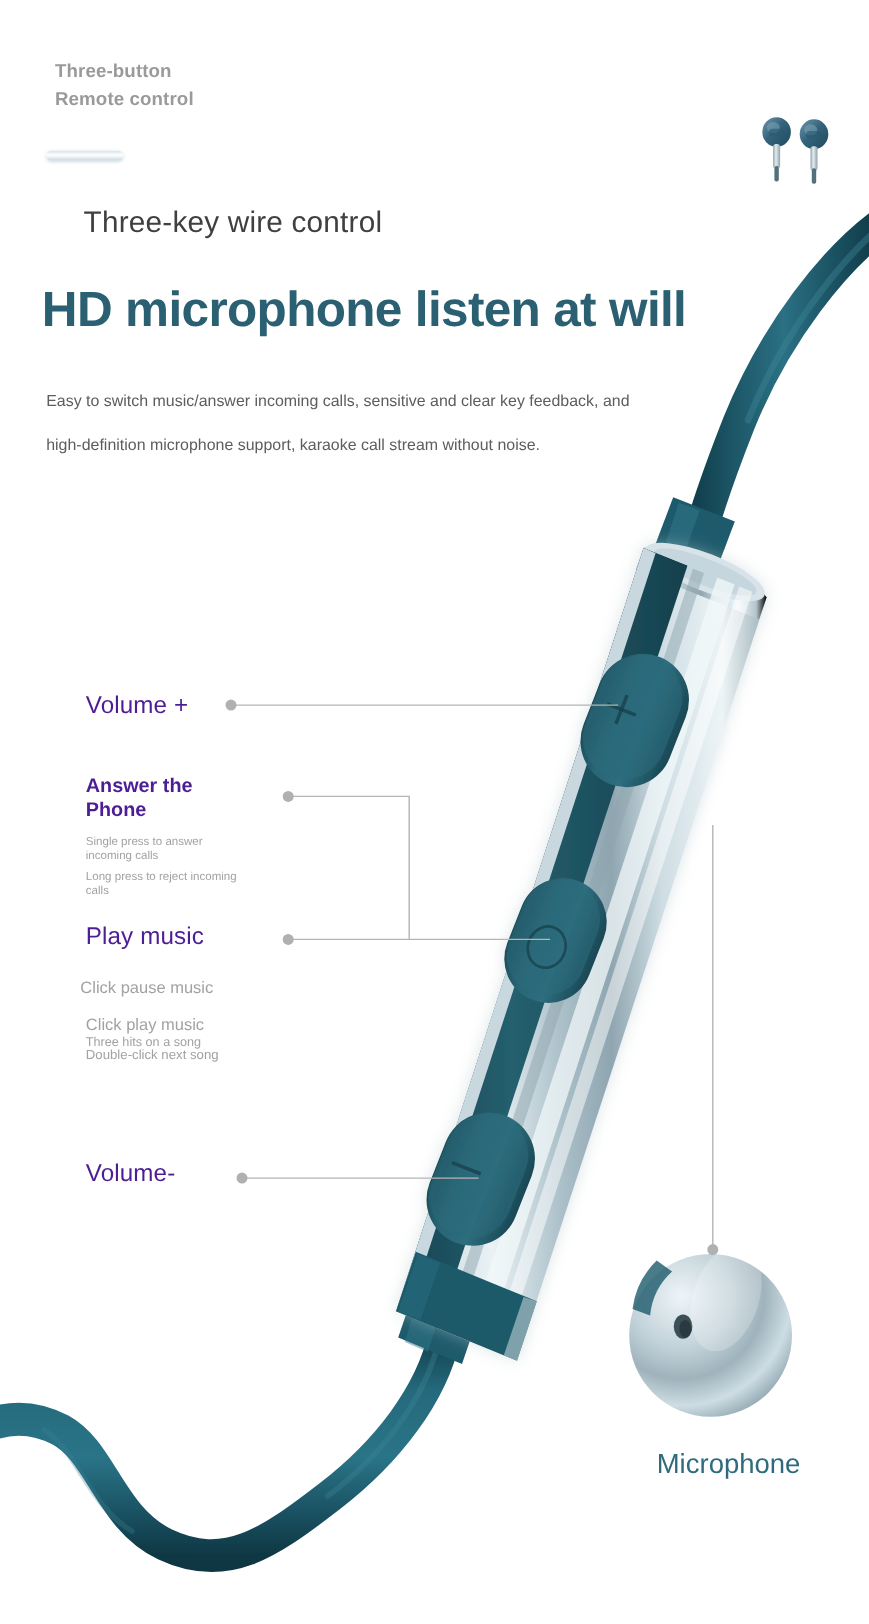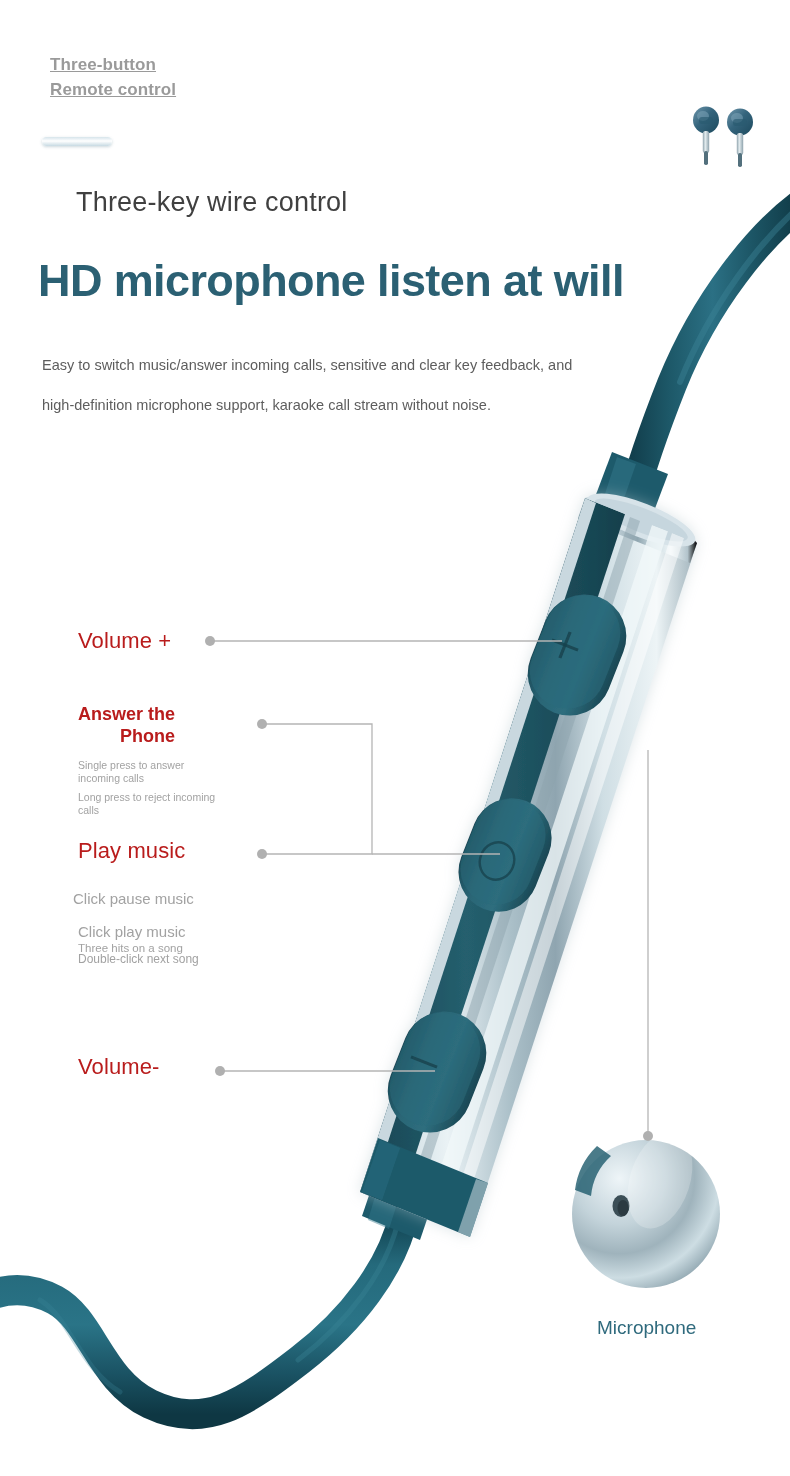--- a/index.html
+++ b/index.html
@@ -14,21 +14,21 @@
 
   
   .art { position:absolute; inset:0; width:790px; height:1476px; z-index:1; }
 
   
   .txt { position:absolute; inset:0; width:790px; height:1476px; z-index:3; }
 
   .eyebrow {
     position:absolute; left:50px; top:52px;
     font-size:17px; line-height:25px; font-weight:700;
-    color:#9a9a9a; letter-spacing:.1px;text-decoration:underline;
+    color:#9a9a9a; letter-spacing:.1px;
   }
   .eyebrow span { display:block; }
 
   .pill {
     position:absolute; left:42px; top:137px;
     width:70px; height:9px; border-radius:6px;
     background:linear-gradient(180deg,#cfe0e8 0%,#ffffff 45%,#bed4de 100%);
     box-shadow:0 1px 3px rgba(120,150,165,.45);
     opacity:.85;
   }
@@ -41,32 +41,32 @@
     position:absolute; left:38px; top:255px;
     font-size:45px; font-weight:700; color:#2b6073;
     letter-spacing:-.6px; white-space:nowrap;
   }
   .body-copy {
     position:absolute; left:42px; top:345px; width:560px;
     font-size:14.5px; line-height:40px; color:#5d5d5d;
   }
 
   
-  .lbl { position:absolute; color:#b91c1c;text-align:right; }
+  .lbl { position:absolute; color:#4c1d95; }
   .lbl.big { font-size:22px; letter-spacing:.1px; }
   .lbl.med { font-size:18px; font-weight:700; line-height:22px; }
   .sub { position:absolute; color:#a2a2a2; }
   .sub.s11 { font-size:10.5px; line-height:13px; }
   .sub.s15 { font-size:15px; line-height:18px; }
   .sub.s13 { font-size:12px; line-height:16px; }
   .sub.s12 { font-size:11.5px; line-height:15px; }
 
   .mic-label {
     position:absolute; left:597px; top:1317px;
-    font-size:19px; color:#2f6a7d;
+    font-size:25px; color:#2f6a7d;
   }
 </style>
 </head>
 <body>
 
 <div class="stage">
 
   <svg class="art" viewBox="0 0 790 1476">
     <defs>
       <linearGradient id="cableG" x1="0" y1="0" x2="1" y2="0">

